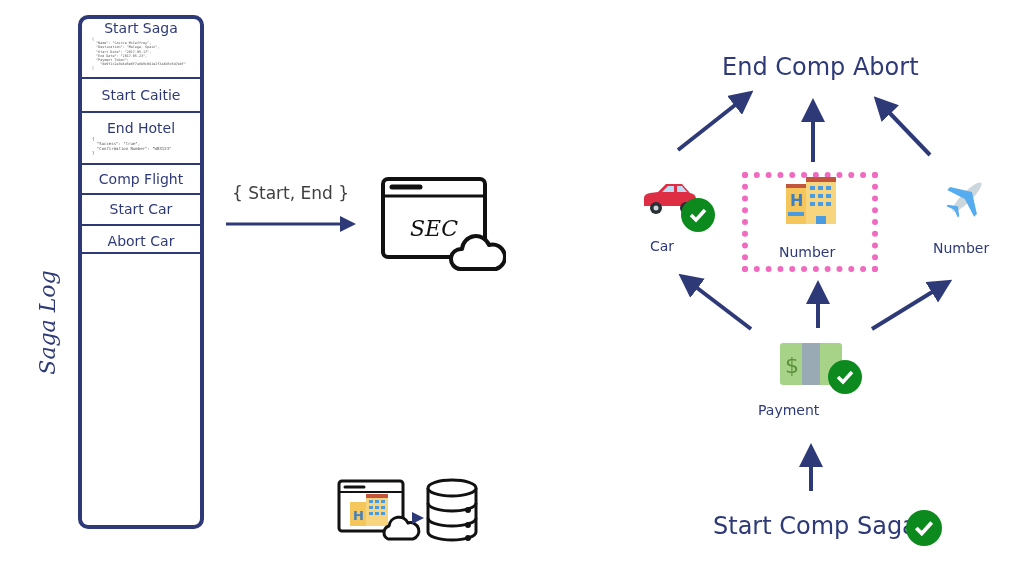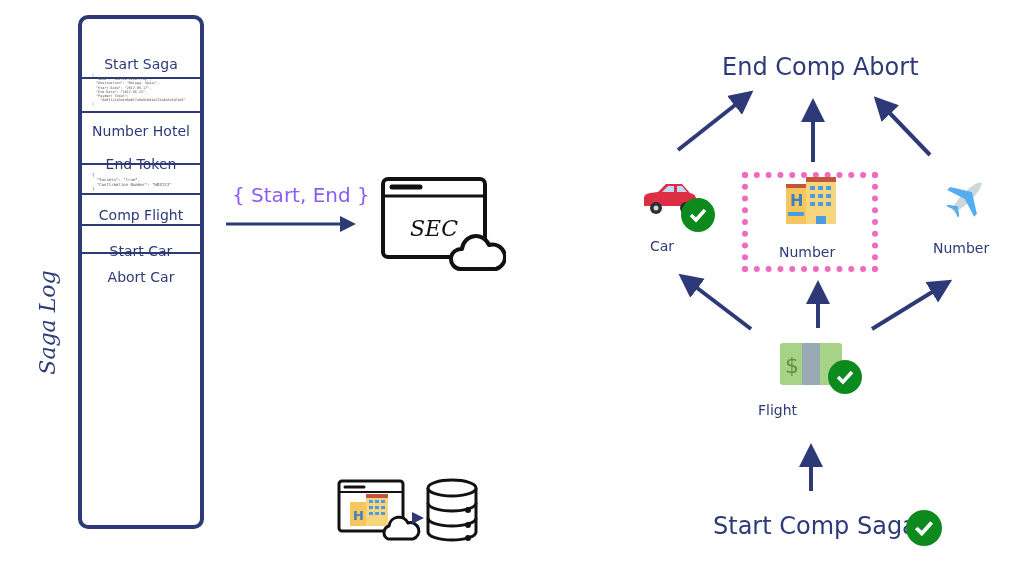--- a/index.html
+++ b/index.html
@@ -2,57 +2,57 @@
 <html><head>
 <meta charset="utf-8">
 <style>
   html, body { margin:0; padding:0; }
   body { width:1024px; height:576px; background:#ffffff; position:relative; overflow:hidden;
          font-family:"DejaVu Sans", sans-serif; color:#2e3a78; }
   .abs { position:absolute; }
   
   #saga-log { left:78px; top:15px; width:126px; height:514px; border:4px solid #2e3a78; border-radius:10px; box-sizing:border-box; }
   .log-entry { position:absolute; left:0; width:100%; border-bottom:2px solid #2e3a78; box-sizing:border-box; text-align:center; }
-  .log-title { font-size:14px; color:#2e3a78; display:block; line-height:18px;margin-top:36px; }
+  .log-title { font-size:14px; color:#2e3a78; display:block; line-height:18px; }
   .json { font-family:"DejaVu Sans Mono", monospace; font-size:3.4px; line-height:4.2px; color:#555; text-align:left; padding-left:10px; white-space:pre; }
   #saga-log-label { left:-8px; top:310px; transform:rotate(-90deg); transform-origin:center; font-family:"DejaVu Serif", serif; font-style:italic; font-size:22px; color:#2e3a78; width:110px; text-align:center; }
   .node-label { font-size:14px; color:#2e3a78; white-space:nowrap; }
   .check { width:30px; height:30px; border-radius:50%; background:#0c8a1e; display:flex; align-items:center; justify-content:center; }
-  #start-end-label { left:232px; top:183px; font-size:20px; color:#8b5cf6;text-align:center; }
+  #start-end-label { left:232px; top:183px; font-size:17px; color:#404040;text-align:center; }
   #hotel-box { left:742px; top:172px; width:136px; height:100px; border:6px dotted #f06bbf; box-sizing:border-box; }
 </style>
 </head>
 <body>
 
 <div id="saga-log" class="abs">
   <div class="log-entry" style="top:0;height:60px;">
     <span class="log-title">Start Saga</span>
     <div class="json">{
   "Name": "Caitie McCaffrey",
   "Destination": "Malaga, Spain",
   "Start Date": "2017-05-17",
   "End Date": "2017-05-23",
   "Payment Token":
     "8e9f1c2a3b4d5e6f7a8b9c0d1e2f3a4b5c6d7e8f"
 }</div>
   </div>
   <div class="log-entry" style="top:60px;height:34px;padding-top:7px;">
-    <span class="log-title">Number Hotel</span>
+    <span class="log-title">Start Caitie</span>
   </div>
   <div class="log-entry" style="top:94px;height:52px;padding-top:6px;">
-    <span class="log-title">End Token</span>
+    <span class="log-title">End Hotel</span>
     <div class="json" style="font-size:4px;line-height:4.8px;">{
   "Success": "true",
   "Confirmation Number": "WBX123"
 }</div>
   </div>
   <div class="log-entry" style="top:146px;height:30px;padding-top:5px;">
     <span class="log-title">Comp Flight</span>
   </div>
-  <div class="log-entry" style="top:176px;height:31px;padding-top:11px;">
+  <div class="log-entry" style="top:176px;height:31px;padding-top:5px;">
     <span class="log-title">Start Car</span>
   </div>
   <div class="log-entry" style="top:207px;height:28px;padding-top:6px;">
     <span class="log-title">Abort Car</span>
   </div>
 </div>
 <div id="saga-log-label" class="abs">Saga Log</div>
 
 <div id="start-end-label" class="abs">{ Start, End }</div>
 <svg class="abs" style="left:226px;top:214px;" width="132" height="20">
@@ -168,20 +168,20 @@
 <svg class="abs" style="left:780px;top:343px;" width="64" height="44">
   <rect x="0" y="0" width="62" height="42" rx="3" fill="#a6d388"></rect>
   <rect x="22" y="0" width="18" height="42" fill="#99aab5"></rect>
   <text x="5" y="30" font-size="22" fill="#5c913b">$</text>
 </svg>
 <div class="abs check" style="left:828px;top:360px;width:34px;height:34px;">
   <svg width="20" height="20" viewBox="0 0 20 20">
       <path d="M3,10 l5,5 l9,-10" stroke="#fff" stroke-width="3.5" fill="none"></path>
     </svg>
 </div>
-<div class="abs node-label" style="left:758px;top:402px;">Flight</div>
+<div class="abs node-label" style="left:758px;top:402px;">Payment</div>
 
 <div class="abs node-label" style="left:713px;top:512px;font-size:24px;">Start Comp Saga</div>
 <div class="abs check" style="left:906px;top:510px;width:36px;height:36px;">
   <svg width="22" height="22" viewBox="0 0 20 20">
       <path d="M3,10 l5,5 l9,-10" stroke="#fff" stroke-width="3.5" fill="none"></path>
     </svg>
 </div>
 
 </body></html>

